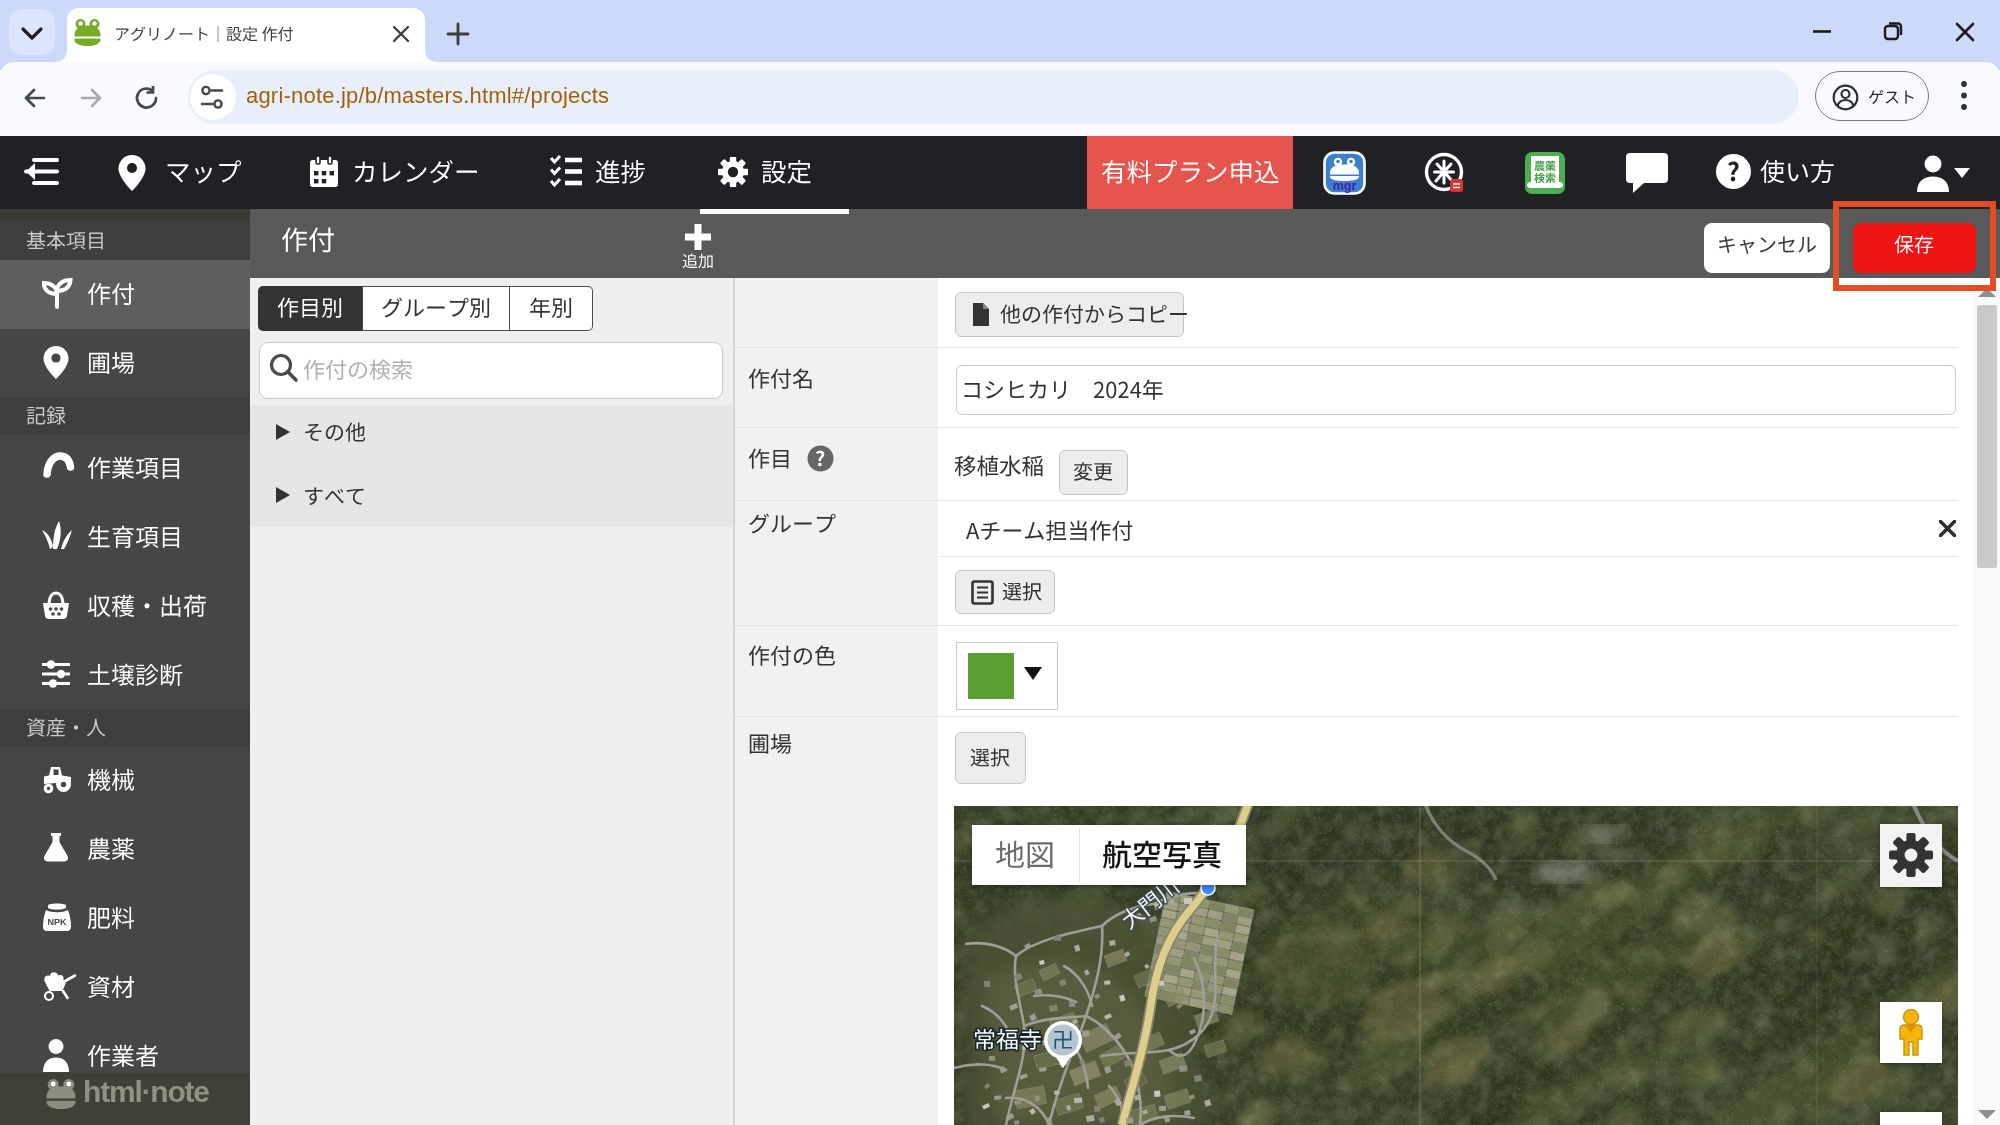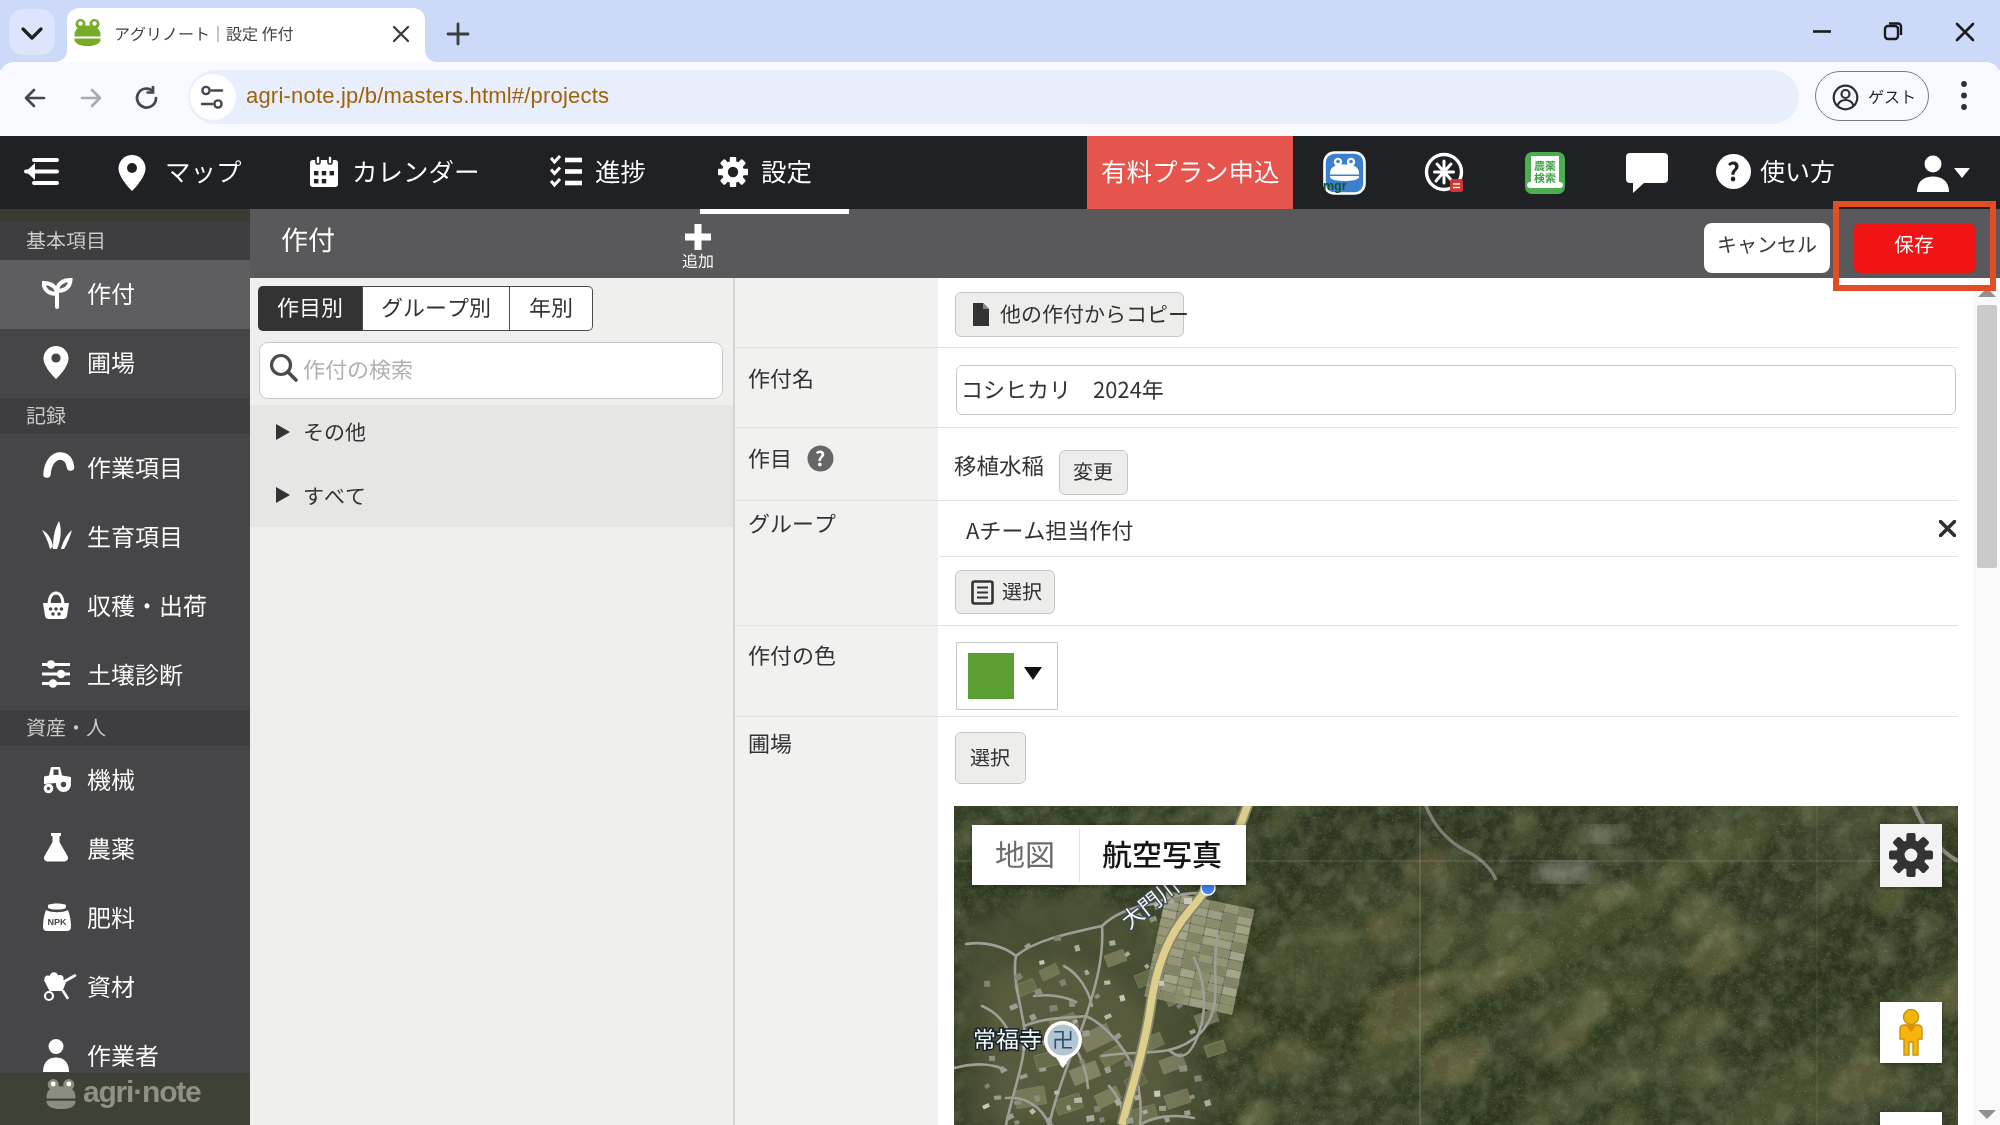--- a/index.html
+++ b/index.html
@@ -152,21 +152,21 @@
   </svg>
 <svg style="position:absolute;left:1323px;top:151px;" width="43" height="44">
     <rect x="1.5" y="1.5" width="40" height="41" rx="10" fill="#3b7fd1" stroke="#fff" stroke-width="2.6"></rect>
 <ellipse cx="15" cy="11" rx="4.2" ry="4.2" fill="#fff"></ellipse>
     <ellipse cx="28" cy="11" rx="4.2" ry="4.2" fill="#fff"></ellipse>
 <circle cx="15" cy="10.5" r="1.8" fill="#3b7fd1"></circle>
     <circle cx="28" cy="10.5" r="1.8" fill="#3b7fd1"></circle>
 <path d="M7 22 C7 16 12 13.5 21.5 13.5 C31 13.5 36 16 36 22 L36 23.5 L7 23.5 Z" fill="#fff"></path>
 <path d="M7 26.5 C8.5 29 14 30 21.5 30 C29 30 34.5 29 36 26.5 L36 25 L7 25 Z" fill="#fff"></path>
   </svg>
-<div style="position:absolute;left:1323px;top:179px;width:43px;text-align:left;font:bold 12.5px 'Liberation Sans',sans-serif;color:#14532d">mgr</div>
+<div style="position:absolute;left:1323px;top:179px;width:43px;text-align:center;font:bold 12.5px 'Liberation Sans',sans-serif;color:#4c1d95">mgr</div>
 <svg style="position:absolute;left:1424px;top:151px;" width="42" height="44">
     <circle cx="20" cy="21" r="17.5" stroke="#fff" stroke-width="3.4" fill="none"></circle>
 <path d="M20 10 L20 32 M10.5 21 L29.5 21 M13 13 L17.5 18 M27 13 L22.5 18 M12 30 L17.5 23.5 M28 30 L22.5 23.5" stroke="#fff" stroke-width="3" stroke-linecap="round"></path>
 <rect x="26" y="28" width="13" height="13" rx="2.5" fill="#d63333"></rect>
     <path d="M29 33 L36 33 M29 36.5 L36 36.5" stroke="#fff" stroke-width="1.4"></path>
   </svg>
 <svg style="position:absolute;left:1524px;top:151px;" width="42" height="44">
     <rect x="1" y="1" width="40" height="42" rx="7" fill="#4cae51"></rect>
 <path d="M7 5 L35 5 L35 31 L7 31 Z" fill="#fff"></path>
     <path d="M6 31 L36 31 C37.6 31 39 32.4 39 34 C39 35.6 37.6 37 36 37 L6 37 C4.4 37 3 35.6 3 34 C3 32.4 4.4 31 6 31 Z" fill="#fff"></path>
@@ -391,21 +391,21 @@
 <svg style="position:absolute;left:46px;top:1079px;" width="30" height="30">
     <g transform="scale(1.111)">
       <ellipse cx="6.5" cy="5" rx="5" ry="5" fill="#8b8d7e"></ellipse>
       <ellipse cx="20.5" cy="5" rx="5" ry="5" fill="#8b8d7e"></ellipse>
 <circle cx="6.5" cy="4.5" r="2.2" fill="#fff"></circle>
       <circle cx="20.5" cy="4.5" r="2.2" fill="#fff"></circle>
 <path d="M0.5 16 C0.5 9.5 6 6.5 13.5 6.5 C21 6.5 26.5 9.5 26.5 16 L26.5 17.5 L0.5 17.5 Z" fill="#8b8d7e"></path>
 <path d="M0.5 21.5 C2 25.5 7 27 13.5 27 C20 27 25 25.5 26.5 21.5 L26.5 19.5 L0.5 19.5 Z" fill="#8b8d7e"></path>
     </g>
   </svg>
-<div style="position:absolute;left:83px;top:1075px;font:bold 30px 'Liberation Sans',sans-serif;color:#8f9183;letter-spacing:-1.2px">agri·note</div>
+<div style="position:absolute;left:83px;top:1075px;font:bold 30px 'Liberation Sans',sans-serif;color:#8f9183;letter-spacing:-1.2px">html·note</div>
 <div style="position:absolute;left:250px;top:278px;width:483px;height:847px;background:#efefee"></div>
 <div style="position:absolute;left:733px;top:278px;width:2px;height:847px;background:#d5d5d4"></div>
 <div style="position:absolute;left:258px;top:286px;width:104px;height:45px;background:#333333;border-radius:5px 0 0 5px"></div>
 <svg style="position:absolute;left:277.0px;top:294.0px;overflow:visible" width="68" height="30">
     <g transform="translate(0,22.0)">
       <path d="M11.6 -18.2C10.5 -15 8.7 -11.8 6.7 -9.7C7.1 -9.5 7.7 -8.9 8 -8.6C9.1 -9.8 10.2 -11.4 11.1 -13.2H12.6V1.7H14.3V-3.6H20.9V-5.2H14.3V-8.5H20.7V-10H14.3V-13.2H21.2V-14.8H11.9C12.4 -15.8 12.8 -16.8 13.2 -17.8ZM6.3 -18.4C5 -15 3 -11.7 0.8 -9.6C1.1 -9.2 1.6 -8.3 1.8 -8C2.5 -8.7 3.2 -9.6 3.9 -10.6V1.7H5.6V-13.2C6.4 -14.7 7.2 -16.3 7.9 -17.9ZM27.1 -10.3H38.7V-6.7H27.1ZM27.1 -11.9V-15.5H38.7V-11.9ZM27.1 -5.1H38.7V-1.5H27.1ZM25.5 -17.1V1.6H27.1V0.1H38.7V1.6H40.4V-17.1ZM57 -15.8V-3.6H58.7V-15.8ZM62.4 -18.1V-0.4C62.4 -0 62.3 0.1 61.9 0.1C61.4 0.2 60.1 0.2 58.5 0.1C58.7 0.6 59 1.3 59.1 1.8C61.1 1.8 62.4 1.7 63.1 1.5C63.8 1.2 64.1 0.7 64.1 -0.4V-18.1ZM47.6 -16H53.2V-11.7H47.6ZM46.1 -17.5V-10.3H48.5C48.3 -6.2 47.7 -1.7 44.7 0.7C45.1 0.9 45.6 1.4 45.9 1.8C48.2 -0.1 49.2 -3.2 49.7 -6.4H53.4C53.2 -2 52.9 -0.4 52.5 0.1C52.4 0.3 52.1 0.3 51.8 0.3C51.4 0.3 50.4 0.3 49.3 0.2C49.5 0.6 49.7 1.2 49.7 1.7C50.8 1.7 51.9 1.7 52.4 1.7C53.1 1.6 53.5 1.5 53.9 1C54.5 0.4 54.7 -1.7 54.9 -7.2C54.9 -7.4 55 -7.9 55 -7.9H49.9C50 -8.7 50 -9.5 50.1 -10.3H54.8V-17.5Z" fill="#fff"></path>
     </g>
   </svg>
 <div style="position:absolute;left:362px;top:286px;width:148px;height:45px;background:#fff;border:1.4px solid #4b4b4b;box-sizing:border-box"></div>
 <svg style="position:absolute;left:381.0px;top:294.0px;overflow:visible" width="112" height="30">

